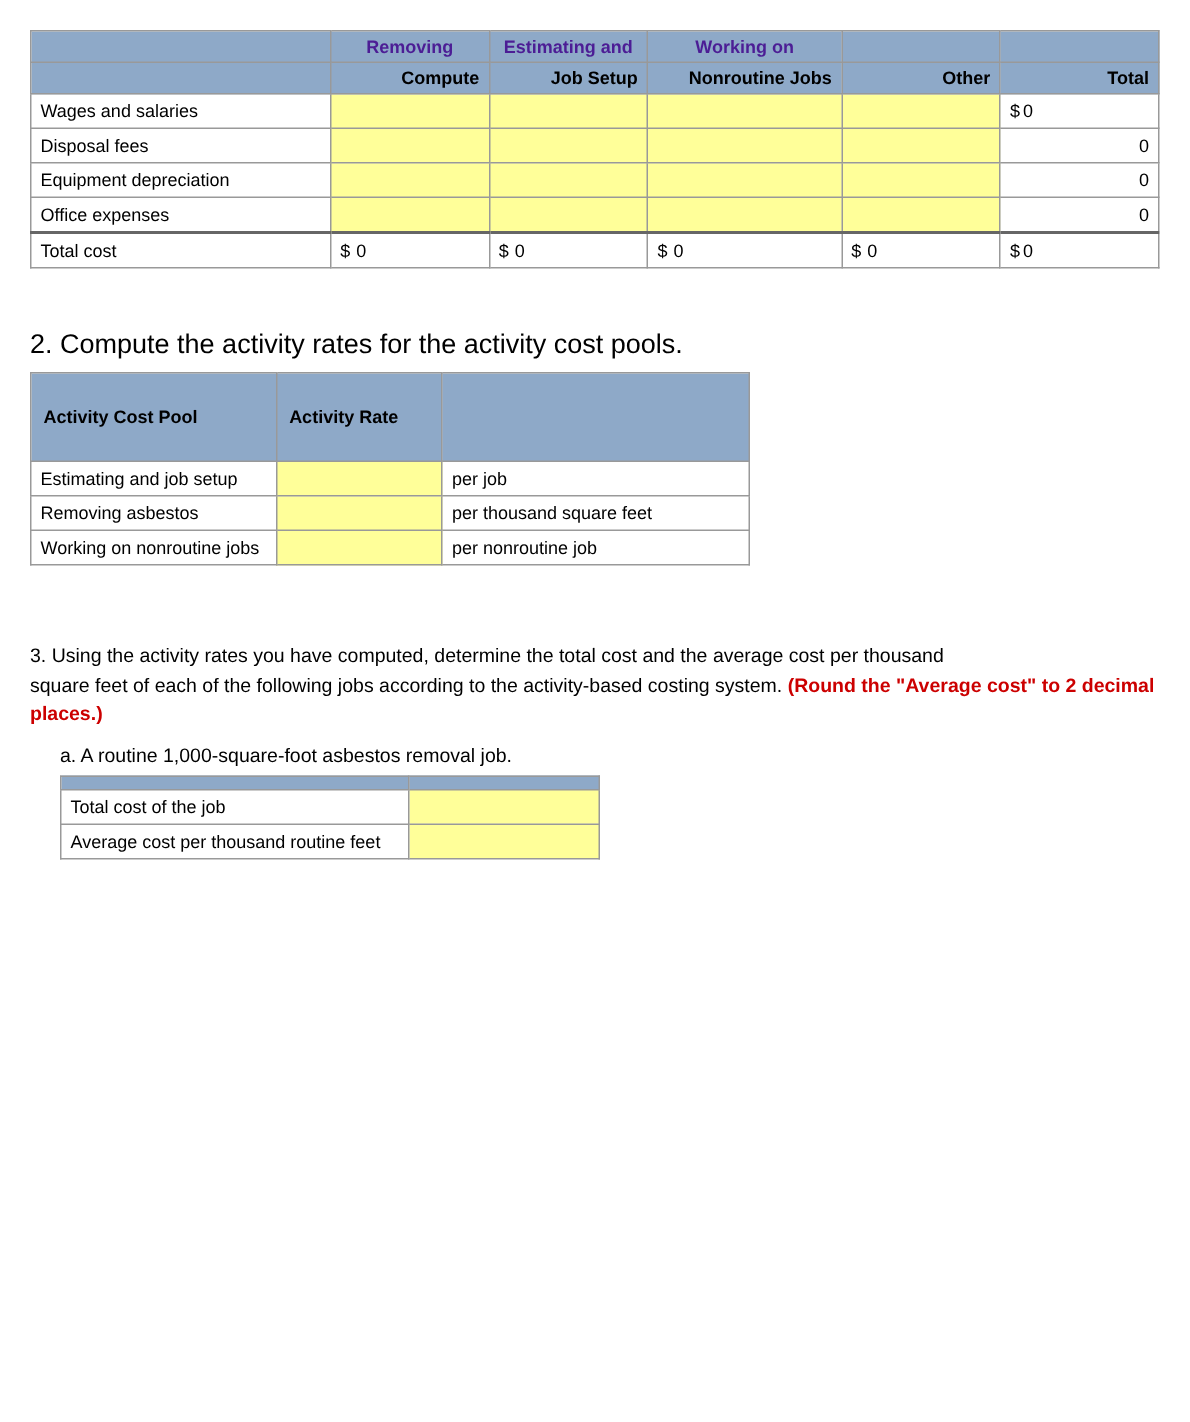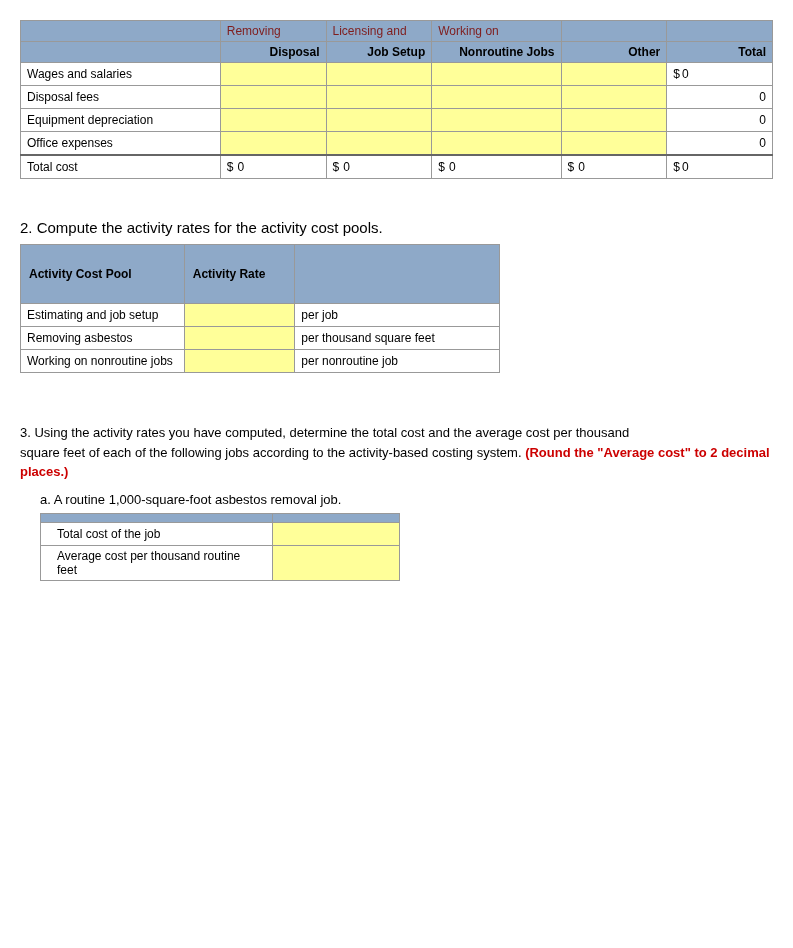--- a/index.html
+++ b/index.html
@@ -20,23 +20,23 @@
       border-collapse: collapse;
       width: 100%;
     }
     .table1 th, .table1 td {
       border: 1px solid #999;
       padding: 3px 6px;
       font-size: 12px;
     }
     .table1 thead tr:first-child th {
       background-color: #8ea9c8;
-      color: #7f1d1d;
-      text-align: left;
-      font-weight: normal;
+      color: #4c1d95;
+      text-align: center;
+      font-weight: bold;
     }
     .table1 thead tr:second-child th {
       background-color: #8ea9c8;
     }
     .table1 thead th {
       background-color: #8ea9c8;
     }
     .table1 tbody tr td {
       background: #fff;
     }
@@ -54,21 +54,21 @@
     .col-estimating { width: 90px; text-align: right; }
     .col-working { width: 110px; text-align: right; }
     .col-other { width: 90px; text-align: right; }
     .col-total { width: 90px; text-align: right; }
 
     
     .section2 {
       margin-top: 40px;
     }
     .section2-title {
-      font-size: 15px;
+      font-size: 18px;
       margin-bottom: 8px;
     }
     .table2 {
       border-collapse: collapse;
       width: 480px;
     }
     .table2 th {
       background-color: #8ea9c8;
       border: 1px solid #999;
       padding: 22px 8px;
@@ -108,21 +108,21 @@
       margin-left: 20px;
     }
     .table3 thead th {
       background-color: #8ea9c8;
       border: 1px solid #999;
       padding: 4px 8px;
       font-size: 12px;
     }
     .table3 td {
       border: 1px solid #999;
-      padding: 3px 16px;
+      padding: 3px 6px;
       font-size: 12px;
     }
     .table3 .col-desc { width: 220px; }
     .table3 .col-val { width: 120px; }
 
     input[type=text] {
       border: none;
       background: #ffff99;
       width: 100%;
       font-size: 12px;
@@ -142,28 +142,28 @@
   </style>
 </head>
 <body>
 
 <div class="table1-wrapper">
   <table class="table1">
     <thead>
       <tr>
         <th class="col-label"></th>
         <th class="col-removing">Removing</th>
-        <th class="col-estimating">Licensing and</th>
+        <th class="col-estimating">Estimating and</th>
         <th class="col-working">Working on</th>
         <th class="col-other"></th>
         <th class="col-total"></th>
       </tr>
       <tr>
         <th class="col-label"></th>
-        <th class="col-removing">Disposal</th>
+        <th class="col-removing">Compute</th>
         <th class="col-estimating">Job Setup</th>
         <th class="col-working">Nonroutine Jobs</th>
         <th class="col-other">Other</th>
         <th class="col-total">Total</th>
       </tr>
     </thead>
     <tbody>
 
       <tr>
         <td class="col-label cell-white">Wages and salaries</td>

